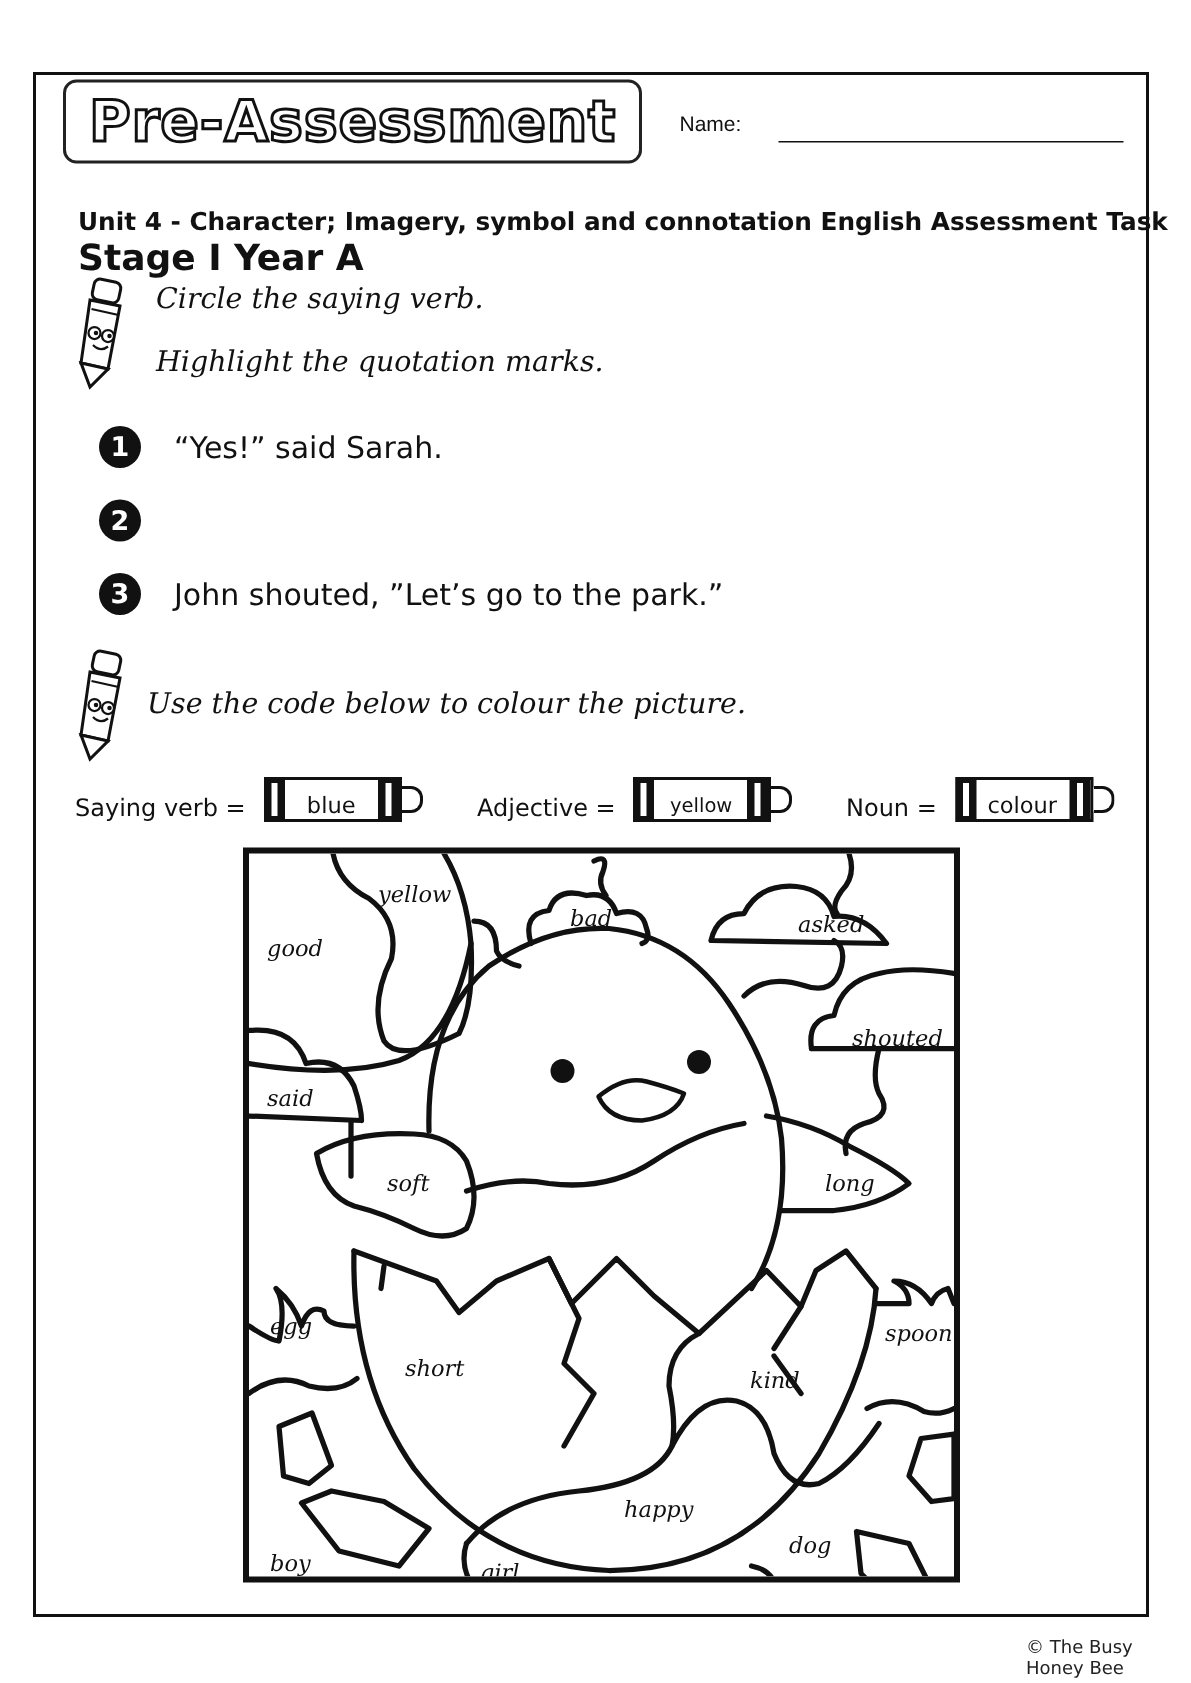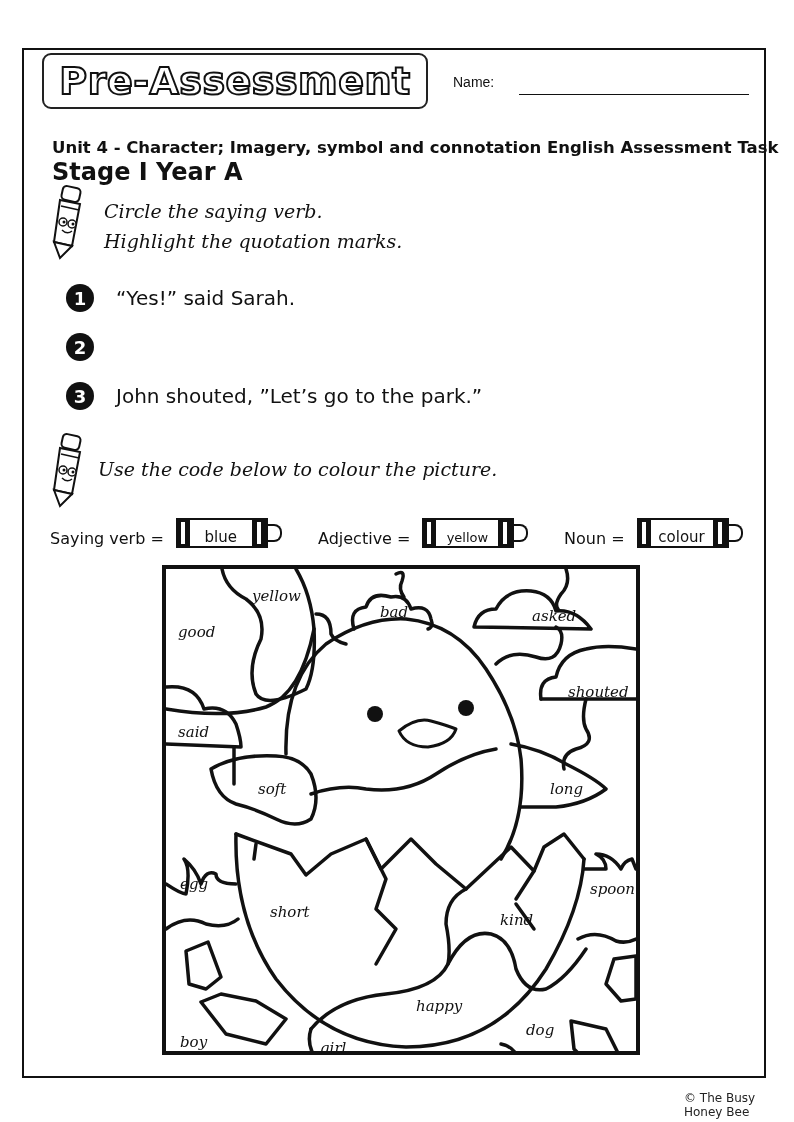--- a/index.html
+++ b/index.html
@@ -50,21 +50,21 @@
     <path d="M10 16 L30 20 L22 62 L4 58 Z"></path>
     <path d="M4 58 L22 62 L10 74 Z"></path>
   </g>
   <line x1="11" y1="22" x2="29" y2="26" stroke="#111" stroke-width="1.5"></line>
   <circle cx="13" cy="38" r="4" fill="#fff" stroke="#111" stroke-width="1.5"></circle>
   <circle cx="22" cy="40" r="4" fill="#fff" stroke="#111" stroke-width="1.5"></circle>
   <circle cx="14" cy="38" r="1.5" fill="#111"></circle>
     <circle cx="23" cy="40" r="1.5" fill="#111"></circle>
   <path d="M12 46 Q17 51 22 47" fill="none" stroke="#111" stroke-width="1.5"></path>
 </svg>
-<div class="instr" style="left:104px;top:200px">Circle the saying verb.</div>
+<div class="instr" style="left:104px;top:188px">Circle the saying verb.</div>
 <div class="instr" style="left:104px;top:230px">Highlight the quotation marks.</div>
 
 <div class="q" style="top:284px">
   <span class="num">1</span>
   <span>“Yes!” said Sarah.</span>
 </div>
 <div class="q" style="top:333px">
   <span class="num">2</span>
 </div>
 <div class="q" style="top:382px">

